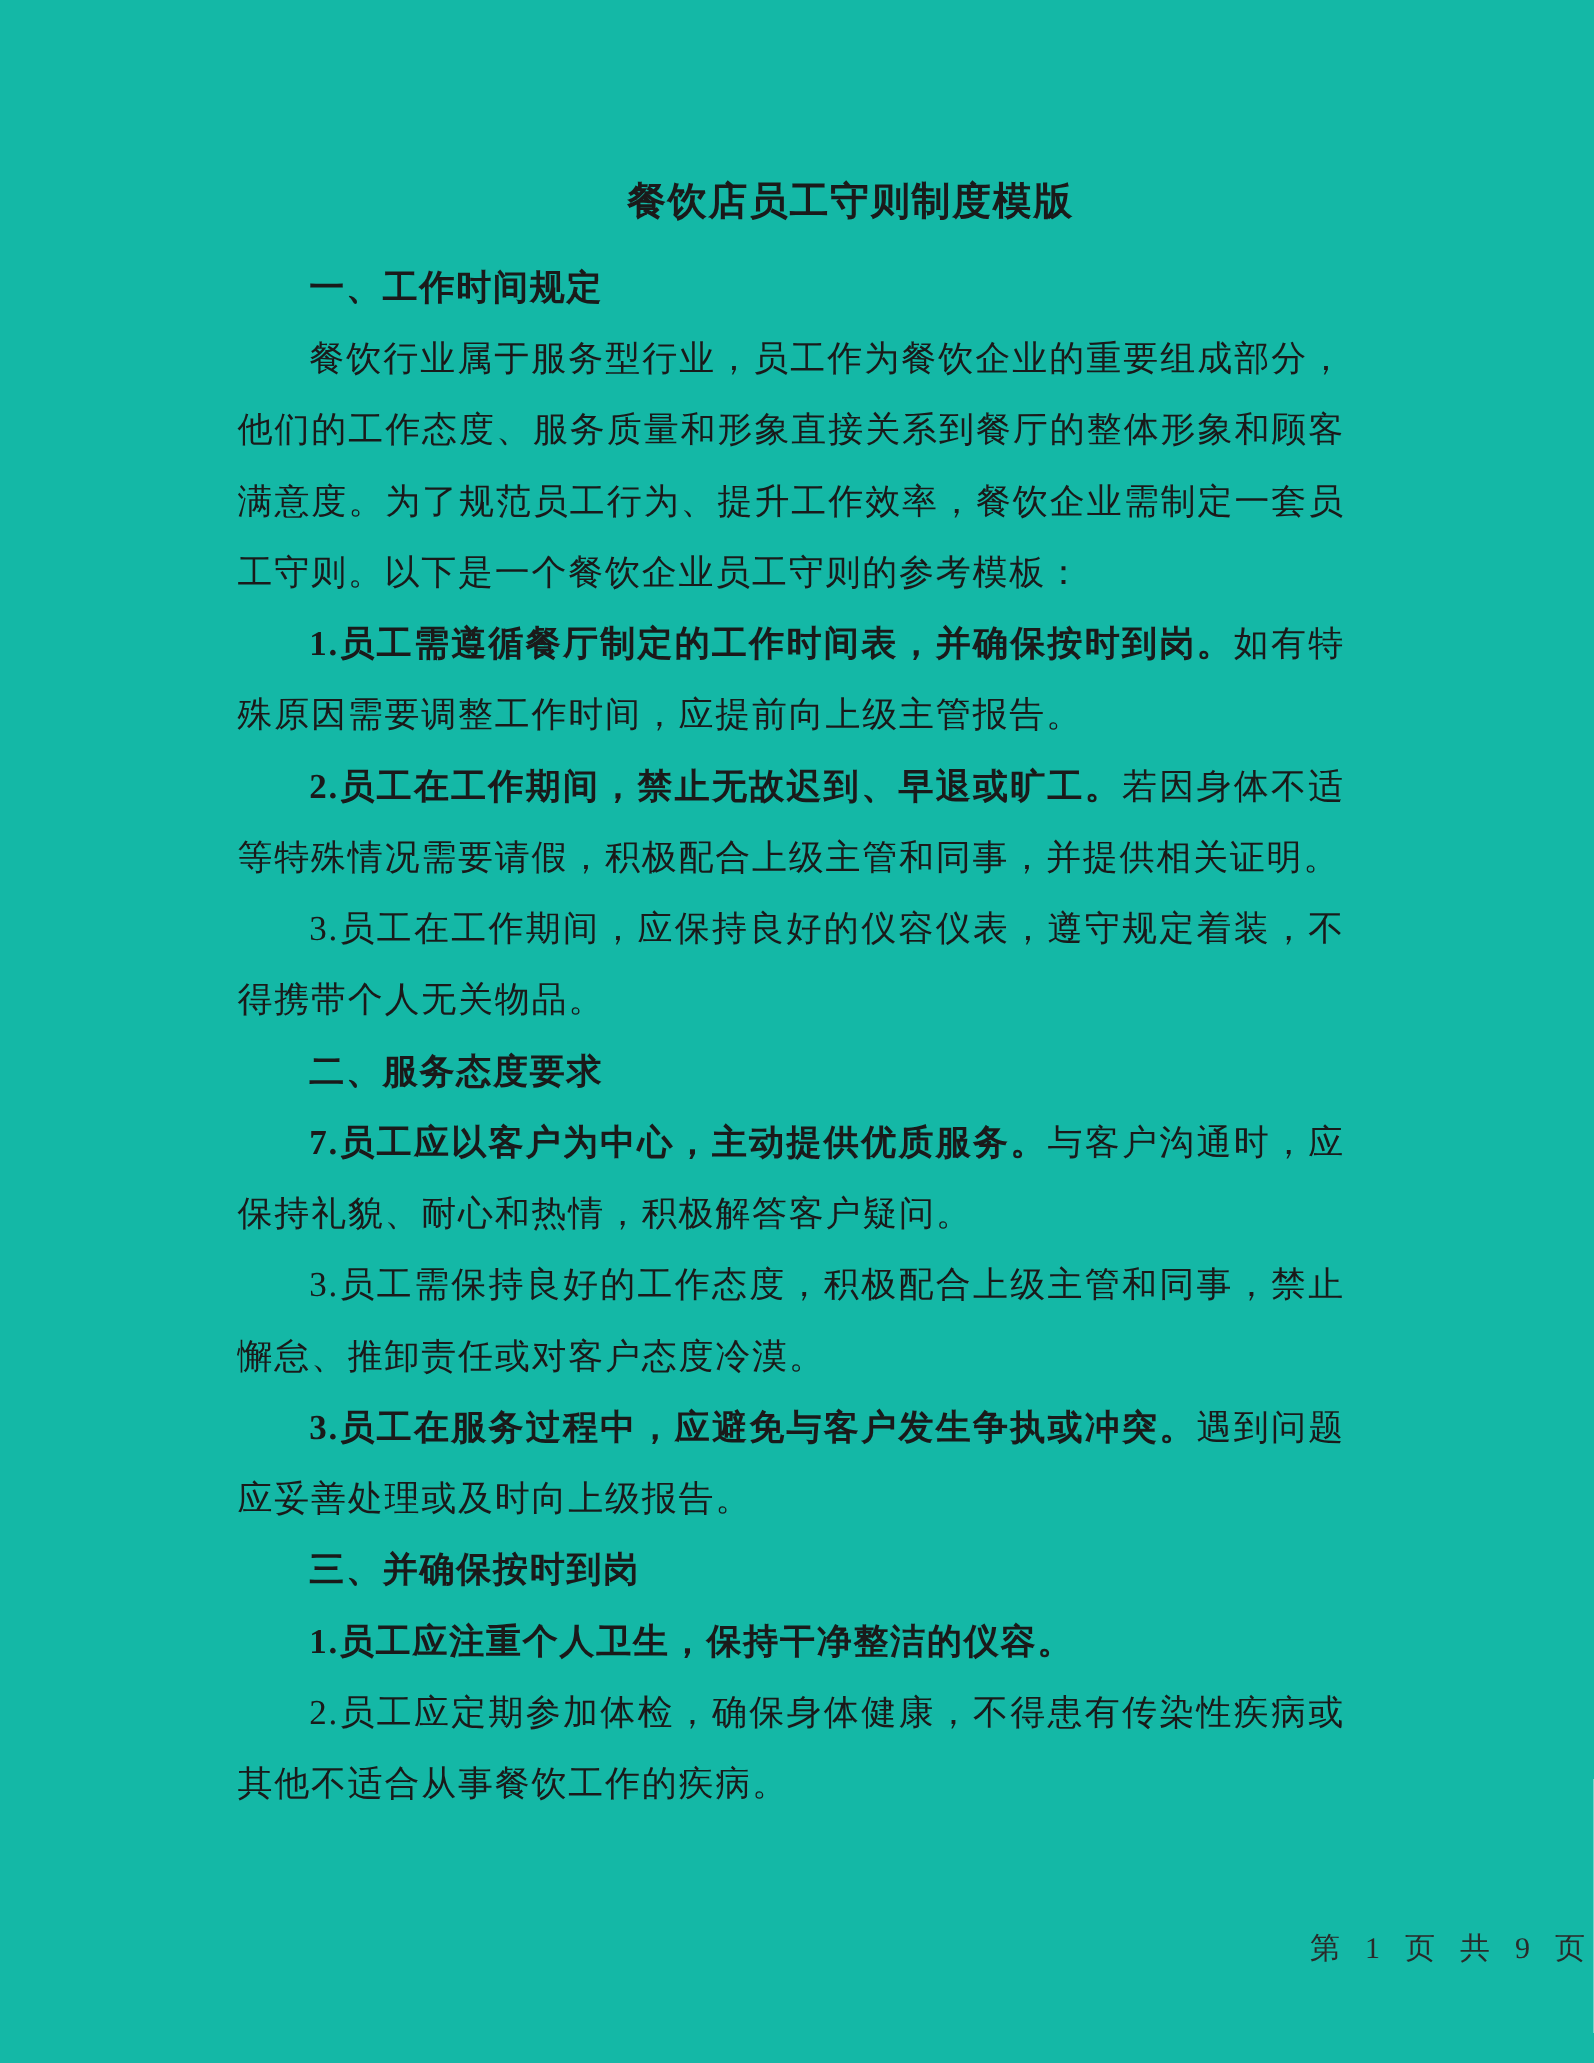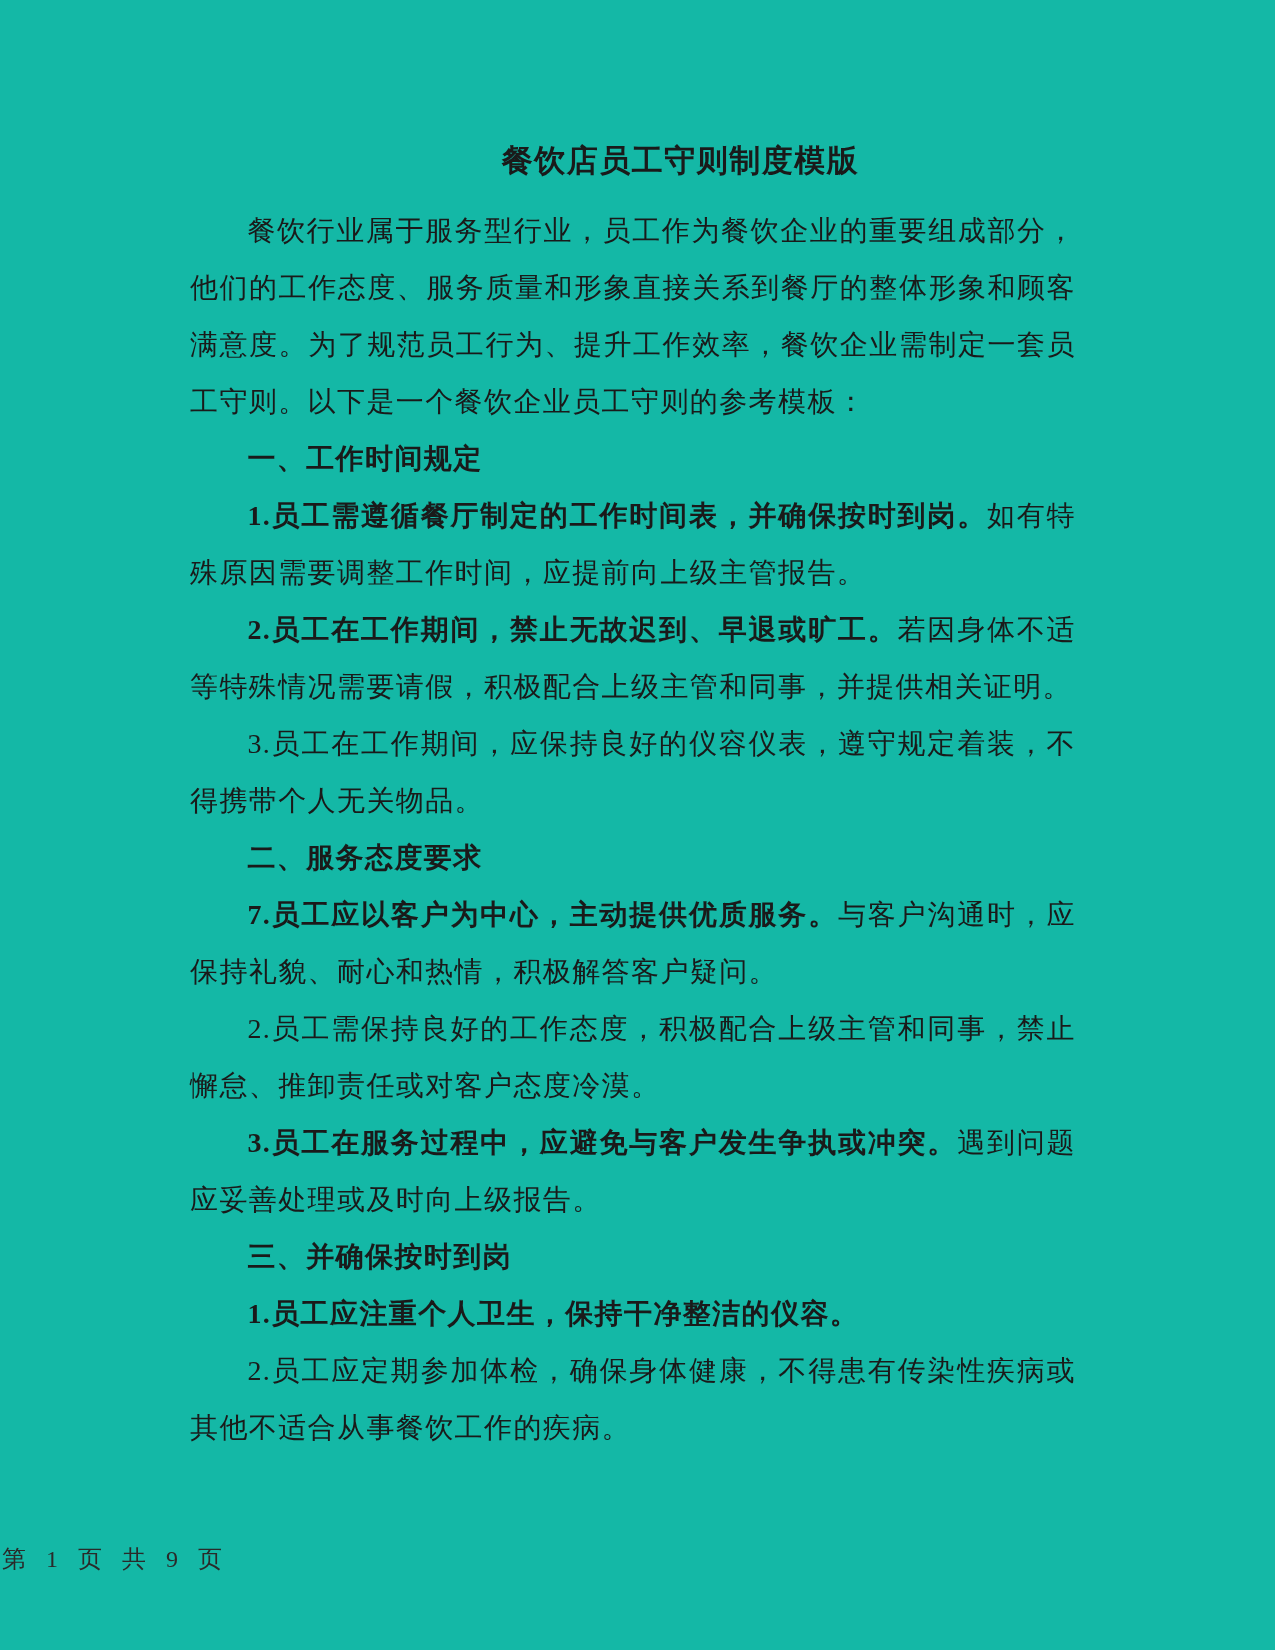--- a/index.html
+++ b/index.html
@@ -43,53 +43,53 @@
     word-break: break-all;
   }
   .para.heading {
     font-weight: 700;
   }
   .lead {
     font-weight: 700;
   }
   .footer {
     position: absolute;
-    left: 2px;
+    left: 14px;
     right: 0;
     top: 1543px;
-    text-align: left;
+    text-align: right;
     font-size: 24px;
     line-height: 32px;
     letter-spacing: 7px;
     color: #2a2a2a;
   }
 </style>
 </head>
 <body>
 
 <div class="page">
   <div class="doc">
 
     <h1 class="title">餐饮店员工守则制度模版</h1>
 
+    <p class="para heading">一、工作时间规定</p>
+
     <p class="para">餐饮行业属于服务型行业，员工作为餐饮企业的重要组成部分，他们的工作态度、服务质量和形象直接关系到餐厅的整体形象和顾客满意度。为了规范员工行为、提升工作效率，餐饮企业需制定一套员工守则。以下是一个餐饮企业员工守则的参考模板：</p>
-
-    <p class="para heading">一、工作时间规定</p>
 
     <p class="para"><span class="lead">1.员工需遵循餐厅制定的工作时间表，并确保按时到岗。</span><span>如有特殊原因需要调整工作时间，应提前向上级主管报告。</span></p>
 
     <p class="para"><span class="lead">2.员工在工作期间，禁止无故迟到、早退或旷工。</span><span>若因身体不适等特殊情况需要请假，积极配合上级主管和同事，并提供相关证明。</span></p>
 
     <p class="para"><span>3.员工在工作期间，应保持良好的仪容仪表，遵守规定着装，不得携带个人无关物品。</span></p>
 
     <p class="para heading">二、服务态度要求</p>
 
     <p class="para"><span class="lead">7.员工应以客户为中心，主动提供优质服务。</span><span>与客户沟通时，应保持礼貌、耐心和热情，积极解答客户疑问。</span></p>
 
-    <p class="para"><span>2.员工需保持良好的工作态度，积极配合上级主管和同事，禁止懈怠、推卸责任或对客户态度冷漠。</span></p>
+    <p class="para"><span>3.员工需保持良好的工作态度，积极配合上级主管和同事，禁止懈怠、推卸责任或对客户态度冷漠。</span></p>
 
     <p class="para"><span class="lead">3.员工在服务过程中，应避免与客户发生争执或冲突。</span><span>遇到问题应妥善处理或及时向上级报告。</span></p>
 
     <p class="para heading">三、并确保按时到岗</p>
 
     <p class="para"><span class="lead">1.员工应注重个人卫生，保持干净整洁的仪容。</span></p>
 
     <p class="para"><span>2.员工应定期参加体检，确保身体健康，不得患有传染性疾病或其他不适合从事餐饮工作的疾病。</span></p>
 
   </div>

